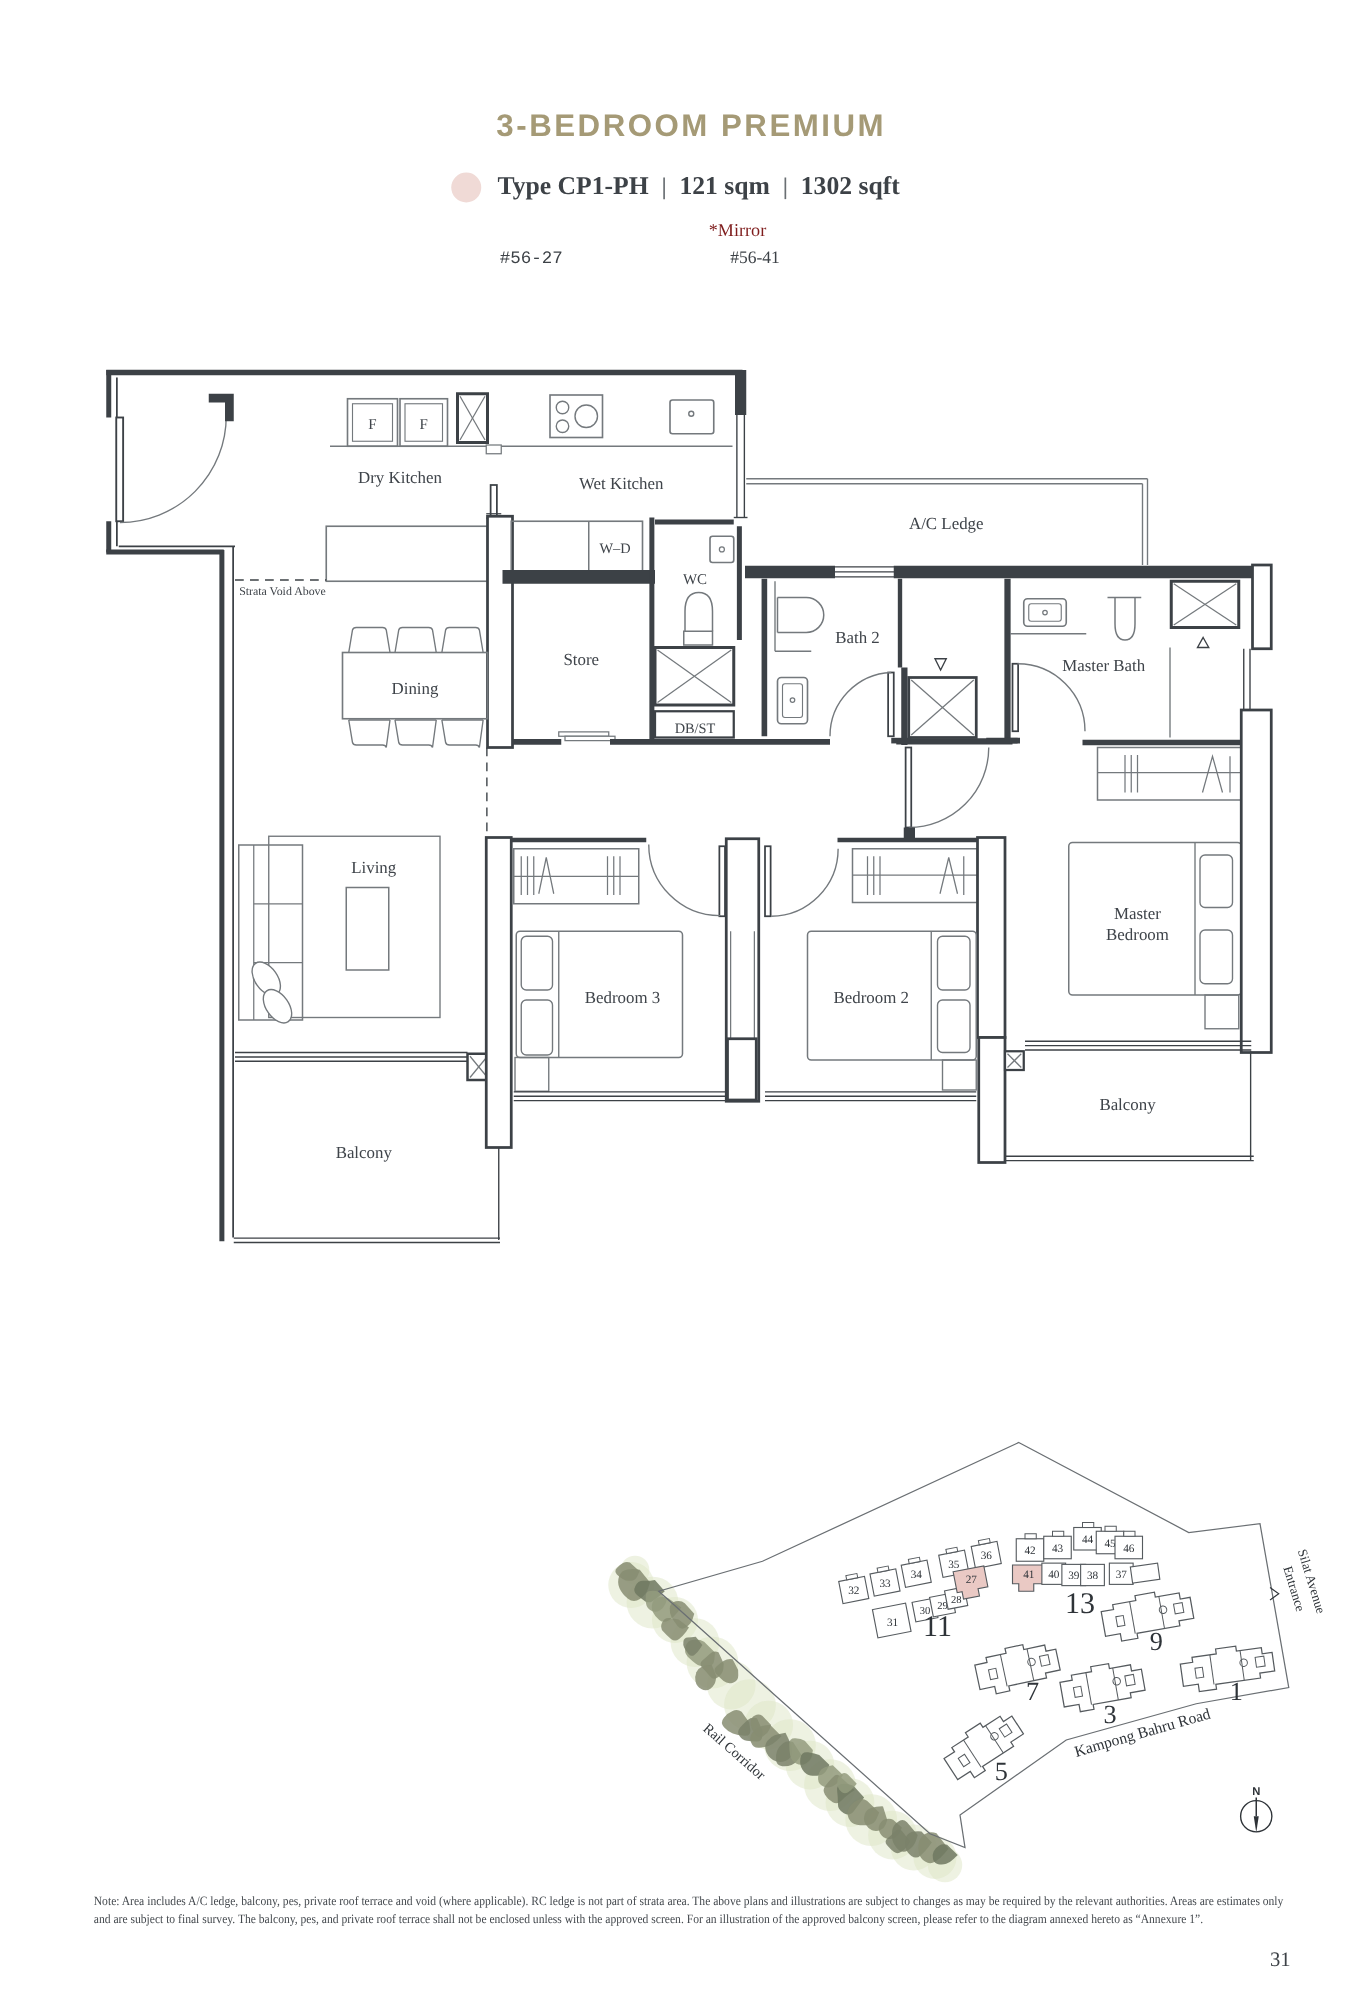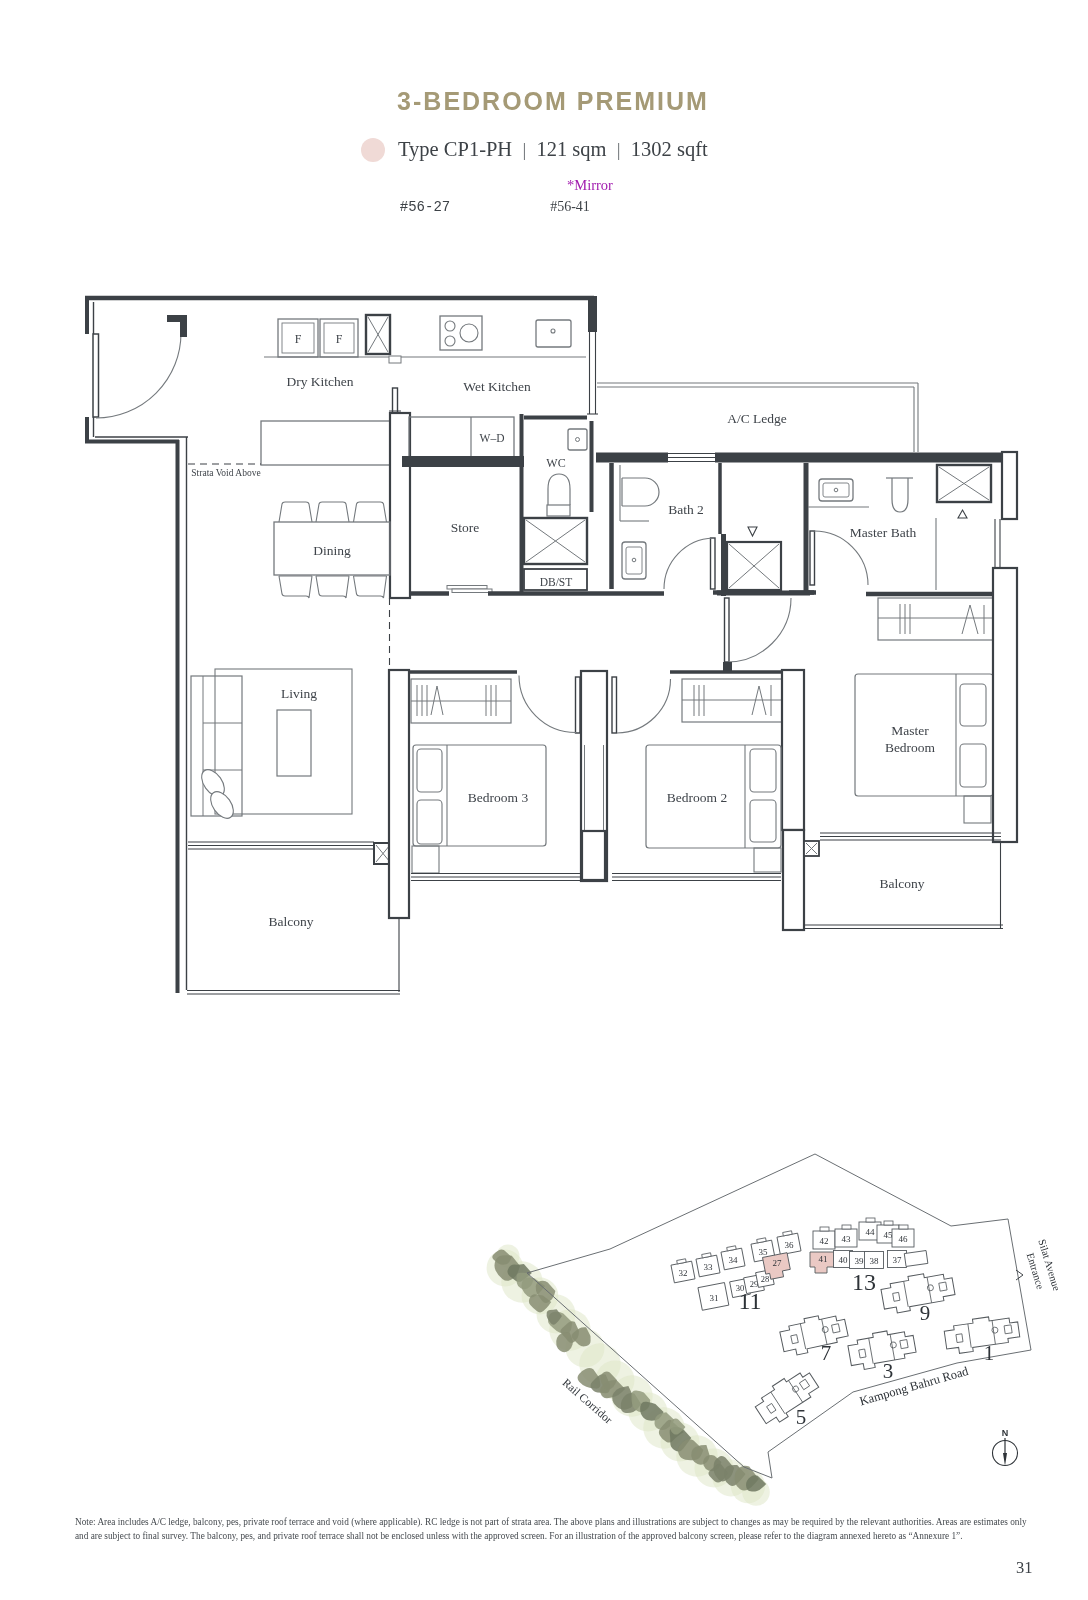--- a/index.html
+++ b/index.html
@@ -6,26 +6,26 @@
 .hdr{position:absolute;font-family:"Liberation Sans",sans-serif;}
 .ser{font-family:"Liberation Serif",serif;}
 </style>
 </head>
 <body>
 
 <div class="hdr" style="left:9px;top:87px;width:1088px;text-align:center;font-size:25px;font-weight:bold;letter-spacing:2px;color:#a59a76;">3-BEDROOM PREMIUM</div>
 
 <div style="position:absolute;left:361px;top:138px;width:24px;height:24px;border-radius:50%;background:#f0dad6;"></div>
 
-<div class="ser" style="position:absolute;left:398px;top:138px;width:640px;font-size:20.5px;color:#3d4247;">Type CP1-PH&nbsp;&nbsp;<span style="font-size:19px;color:#6a6f73;">|</span>&nbsp;&nbsp;121 sqm&nbsp;&nbsp;<span style="font-size:19px;color:#6a6f73;">|</span>&nbsp;&nbsp;1302 sqft</div>
-
-<div class="ser" style="position:absolute;left:540px;top:177px;width:100px;text-align:center;font-size:14.5px;color:#a21caf;">*Mirror</div>
+<div class="ser" style="position:absolute;left:398px;top:138px;width:640px;font-size:20.5px;color:#3d4247;font-weight:bold;">Type CP1-PH&nbsp;&nbsp;<span style="font-size:19px;color:#6a6f73;">|</span>&nbsp;&nbsp;121 sqm&nbsp;&nbsp;<span style="font-size:19px;color:#6a6f73;">|</span>&nbsp;&nbsp;1302 sqft</div>
+
+<div class="ser" style="position:absolute;left:540px;top:177px;width:100px;text-align:center;font-size:14.5px;color:#7f1d1d;">*Mirror</div>
 
 <div class="ser" style="position:absolute;left:375px;top:199px;width:100px;text-align:center;font-size:14px;color:#3d4247;font-family:Liberation Mono, monospace;">#56-27</div>
-<div class="ser" style="position:absolute;left:520px;top:199px;width:100px;text-align:center;font-size:14px;color:#3d4247;">#56-41</div>
+<div class="ser" style="position:absolute;left:554px;top:199px;width:100px;text-align:center;font-size:14px;color:#3d4247;">#56-41</div>
 
 <svg width="1088" height="1600" style="position:absolute;left:0;top:0;">
 <g>
 
 <line x1="85" y1="298" x2="594" y2="298" stroke="#3c4146" stroke-width="4.5" stroke-linecap="butt"></line>
 <rect x="588" y="296" width="9" height="36" fill="#3c4146"></rect>
 
 <line x1="87" y1="296" x2="87" y2="334" stroke="#3c4146" stroke-width="4" stroke-linecap="butt"></line>
 <line x1="87" y1="417" x2="87" y2="442" stroke="#3c4146" stroke-width="4" stroke-linecap="butt"></line>
 <line x1="93.5" y1="302" x2="93.5" y2="334" stroke="#3c4146" stroke-width="1.4" stroke-linecap="butt"></line>

